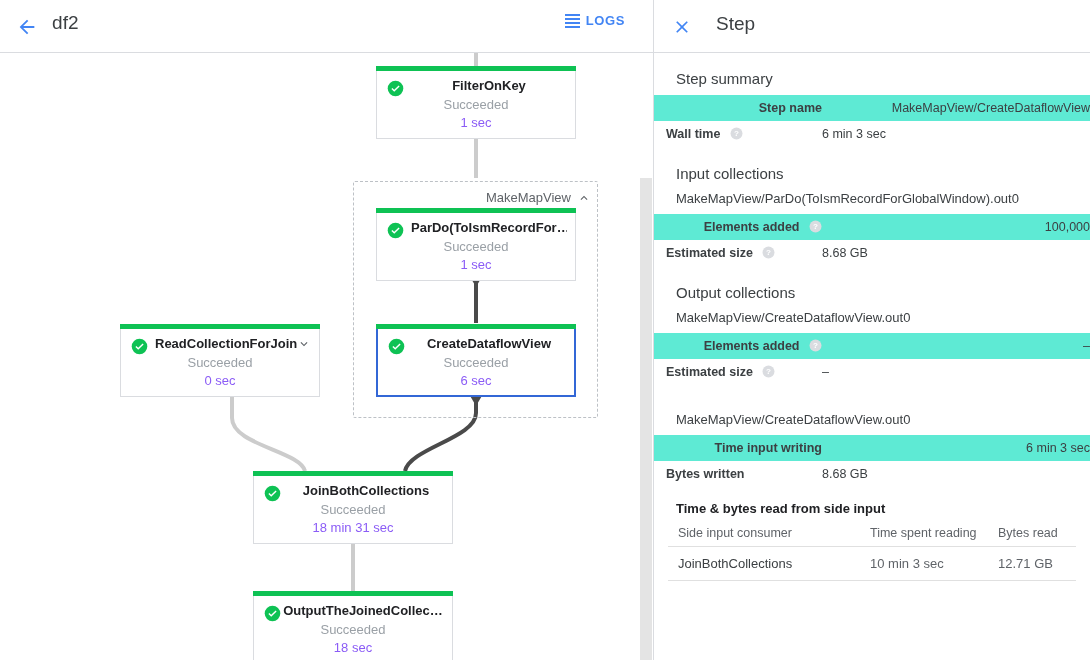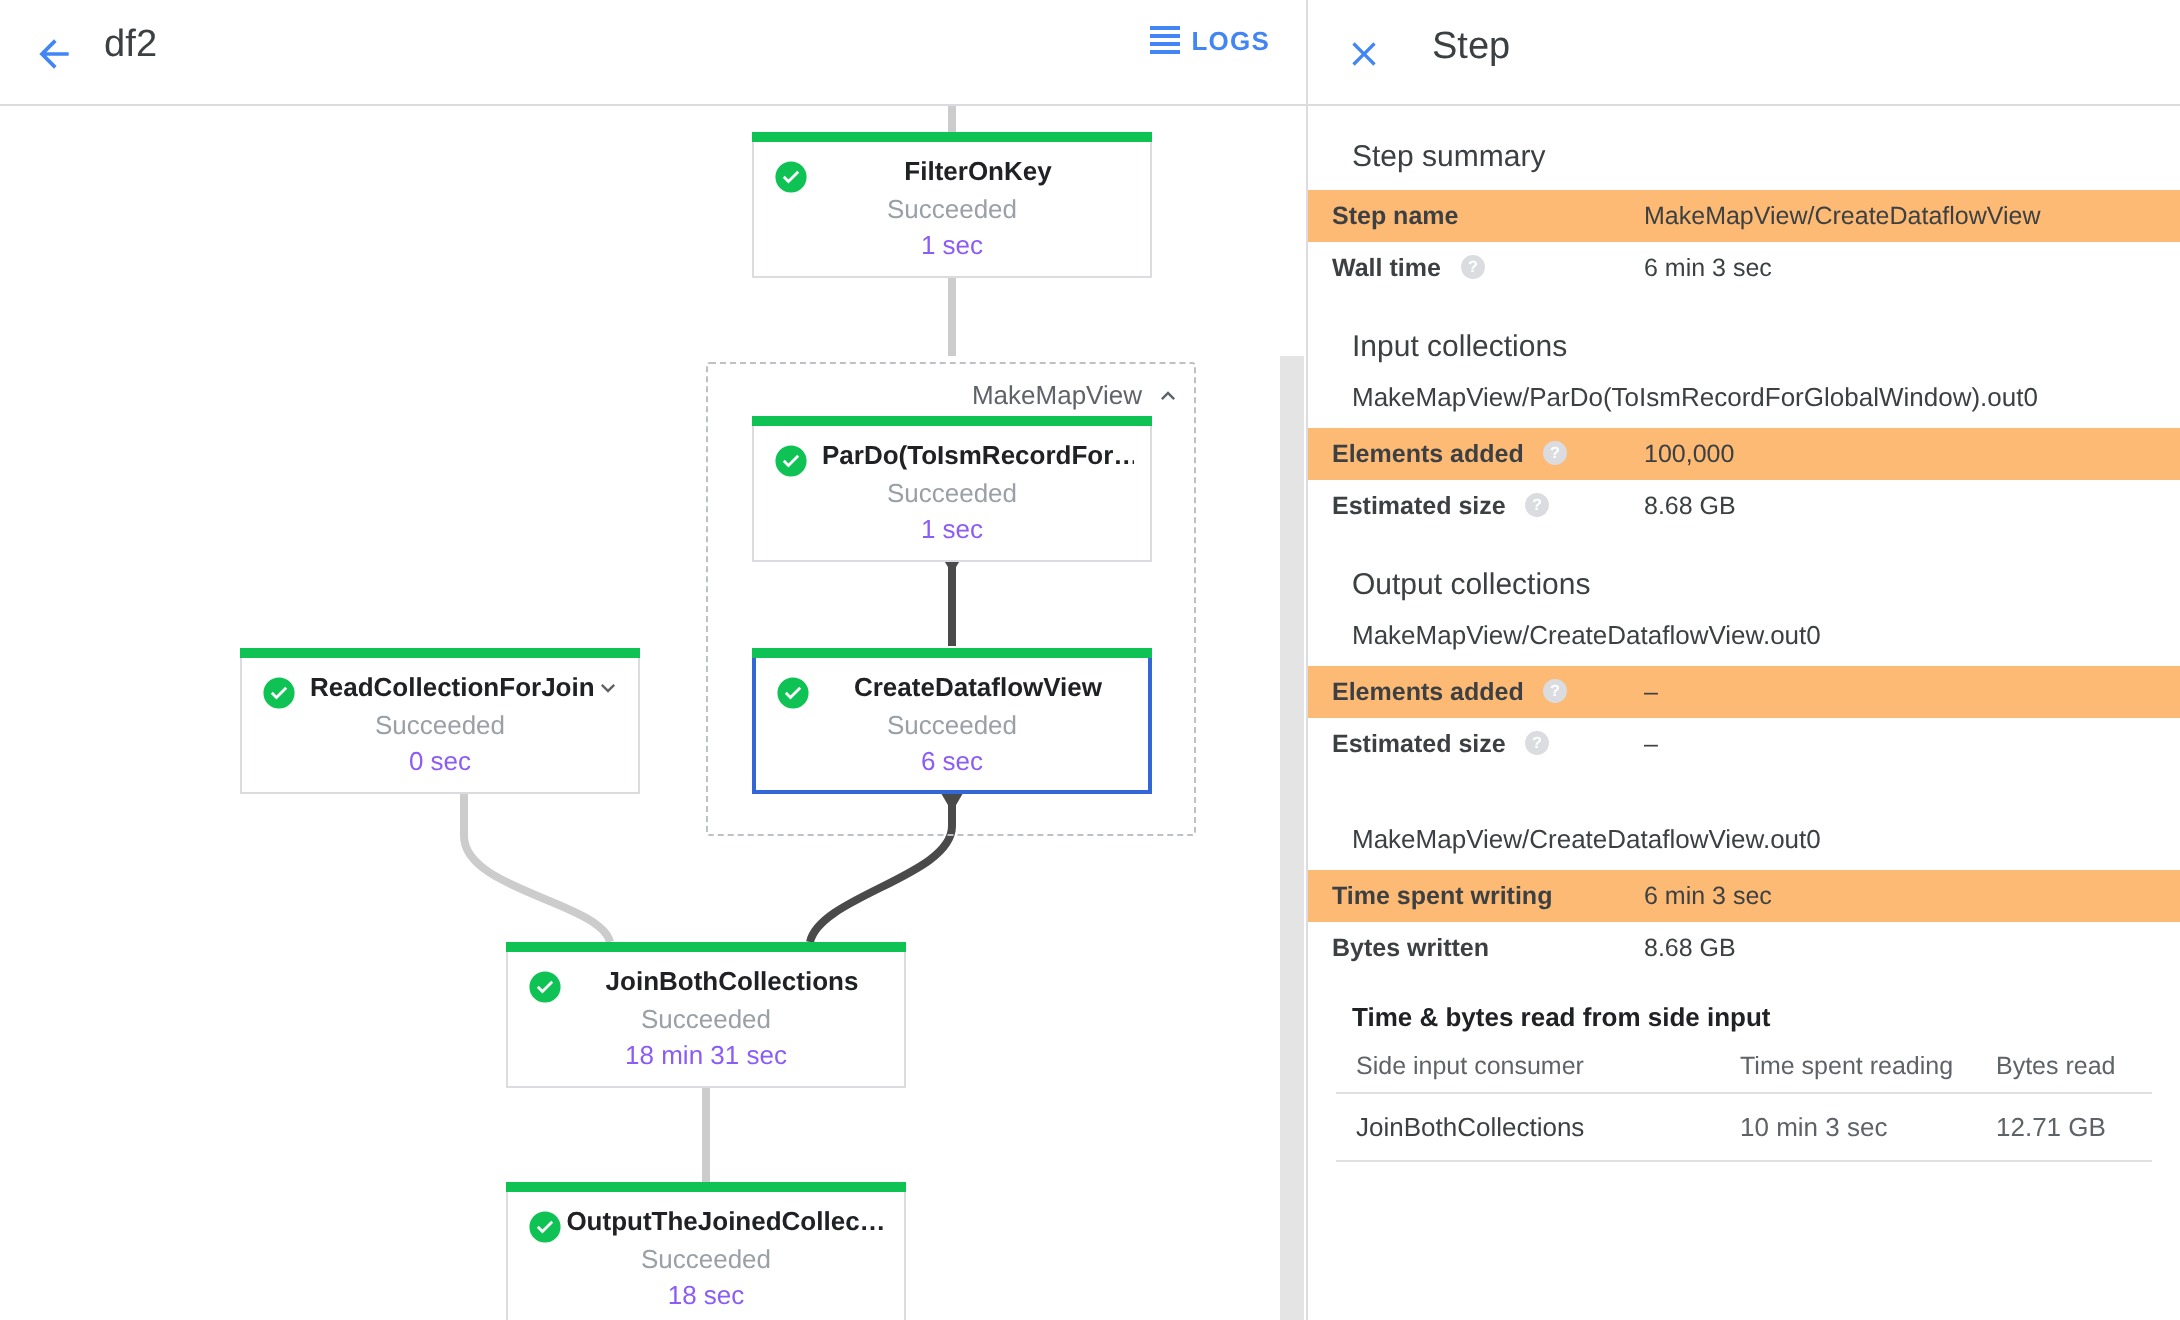--- a/index.html
+++ b/index.html
@@ -31,22 +31,22 @@
     width: 38px; height: 38px;
     display: flex; align-items: center; justify-content: center;
     border-radius: 50%; cursor: pointer;
   }
   #back-button svg { display: block; }
   #job-title {
     position: absolute; left: 52px; top: 12px;
     font-size: 19px; color: #3c4043; letter-spacing: .1px;
   }
   #logs-button {
-    position: absolute; right: 18px; top: 13px;
-    display: flex; align-items: flex-start; gap: 6px;
+    position: absolute; right: 28px; top: 13px;
+    display: flex; align-items: flex-end; gap: 6px;
     color: #4285f4; cursor: pointer;
   }
   #logs-label {
     font-size: 13px; font-weight: bold; letter-spacing: .6px;
   }
   .hamburger { display: flex; flex-direction: column; gap: 2px; }
   .hamburger i { display: block; width: 15px; height: 2px; background: #4285f4; }
 
   
   #graph {
@@ -168,21 +168,21 @@
 
   .section-title {
     font-size: 15px; color: #3c4043;
     margin: 0; padding: 0;
   }
   .collection-name {
     font-size: 13px; color: #3c4043;
   }
 
   .kv-table { width: 100%; border-collapse: collapse; }
-  .kv-table tr.alt td { background: #fdba74; }
+  .kv-table tr.alt td { background: #5eead4; text-align: right; }
   .kv-table td {
     font-size: 12.5px;
     padding: 6px 0 6px 0;
     vertical-align: middle;
   }
   .kv-key {
     width: 168px;
     font-weight: bold; color: #3c4043;
     padding-left: 12px !important;
     white-space: nowrap;
@@ -463,21 +463,21 @@
         </tr>
       </tbody>
         </table>
 
       <div style="padding:18px 22px 0 22px;">
         <div class="collection-name" style="margin-top:9px;">MakeMapView/CreateDataflowView.out0</div>
       </div>
       <table class="kv-table" style="margin-top:8px;">
         <tbody>
             <tr class="alt">
-          <td class="kv-key">Time spent writing</td>
+          <td class="kv-key">Time input writing</td>
           <td class="kv-val">6 min 3 sec</td>
         </tr>
         <tr>
           <td class="kv-key">Bytes written</td>
           <td class="kv-val">8.68 GB</td>
         </tr>
       </tbody>
         </table>
 
       <div style="padding:14px 22px 0 22px;">

